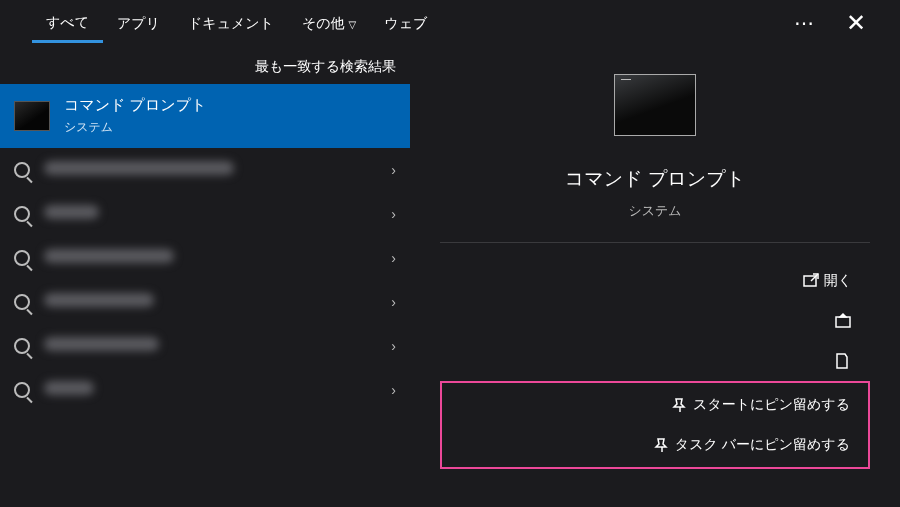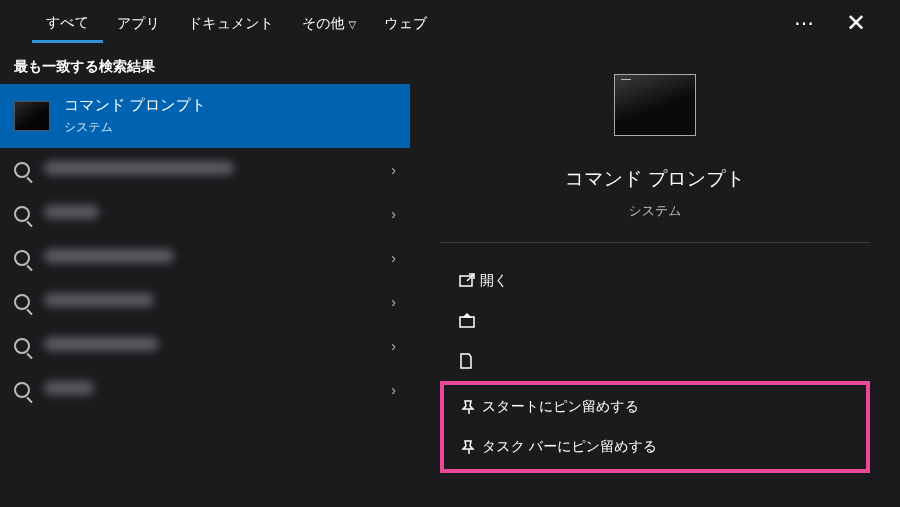--- a/index.html
+++ b/index.html
@@ -20,21 +20,21 @@
   .tab .chev { font-size: 10px; margin-left: 4px; }
   .tabs-spacer { flex: 1; }
   .dots { font-size: 20px; letter-spacing: 2px; padding: 0 16px; cursor: pointer; }
   .close { font-size: 24px; padding: 0 14px; cursor: pointer; font-weight: 200; }
 
   
   .main { flex: 1; display: flex; }
   .left { width: 410px; display: flex; flex-direction: column; }
   .right { flex: 1; padding: 28px 20px 0 20px; }
 
-  .sect-head { padding: 12px 14px 8px; font-size: 14px; font-weight: 700; }
+  .sect-head { padding: 12px 14px 8px; font-size: 14px; font-weight: 400; text-align: right; }
   .best {
     display: flex; align-items: center;
     background: #0063b1; height: 64px;
     padding: 0 14px; gap: 14px;
   }
   .best .thumb {
     width: 36px; height: 30px;
     background: linear-gradient(145deg,#2a2a2a,#050505 60%);
     border: 1px solid #555;
   }
@@ -79,23 +79,24 @@
     width:10px; height:1px; background:#bdbdbd;
   }
   .pv .title { margin-top: 30px; font-size: 19px; }
   .pv .sub { margin-top: 10px; font-size: 13px; color: #b8b8b8; }
   .pv hr { width: 100%; border: none; border-top: 1px solid #3a3a3d; margin-top: 22px; }
   .actions { width: 100%; margin-top: 18px; }
   .act {
     display: flex; align-items: center; gap: 4px;
     height: 40px; padding: 0 18px; font-size: 14px;
     cursor: pointer;
+    justify-content: flex-end;
   }
   .act .ico { width: 18px; height: 18px; display: inline-flex; align-items:center; justify-content:center; }
-  .highlight { border: 4px solid #ec4899; padding: 2px 0; }
+  .highlight { border: 2px solid #ec4899; padding: 2px 0; }
   .highlight .act { padding-left: 16px; }
   .ico svg { stroke:#fff; fill:none; stroke-width:1.5; }
 </style>
 </head>
 <body>
 
 <div class="tabs">
   <div class="tab active">すべて</div>
   <div class="tab">アプリ</div>
   <div class="tab">ドキュメント</div>

